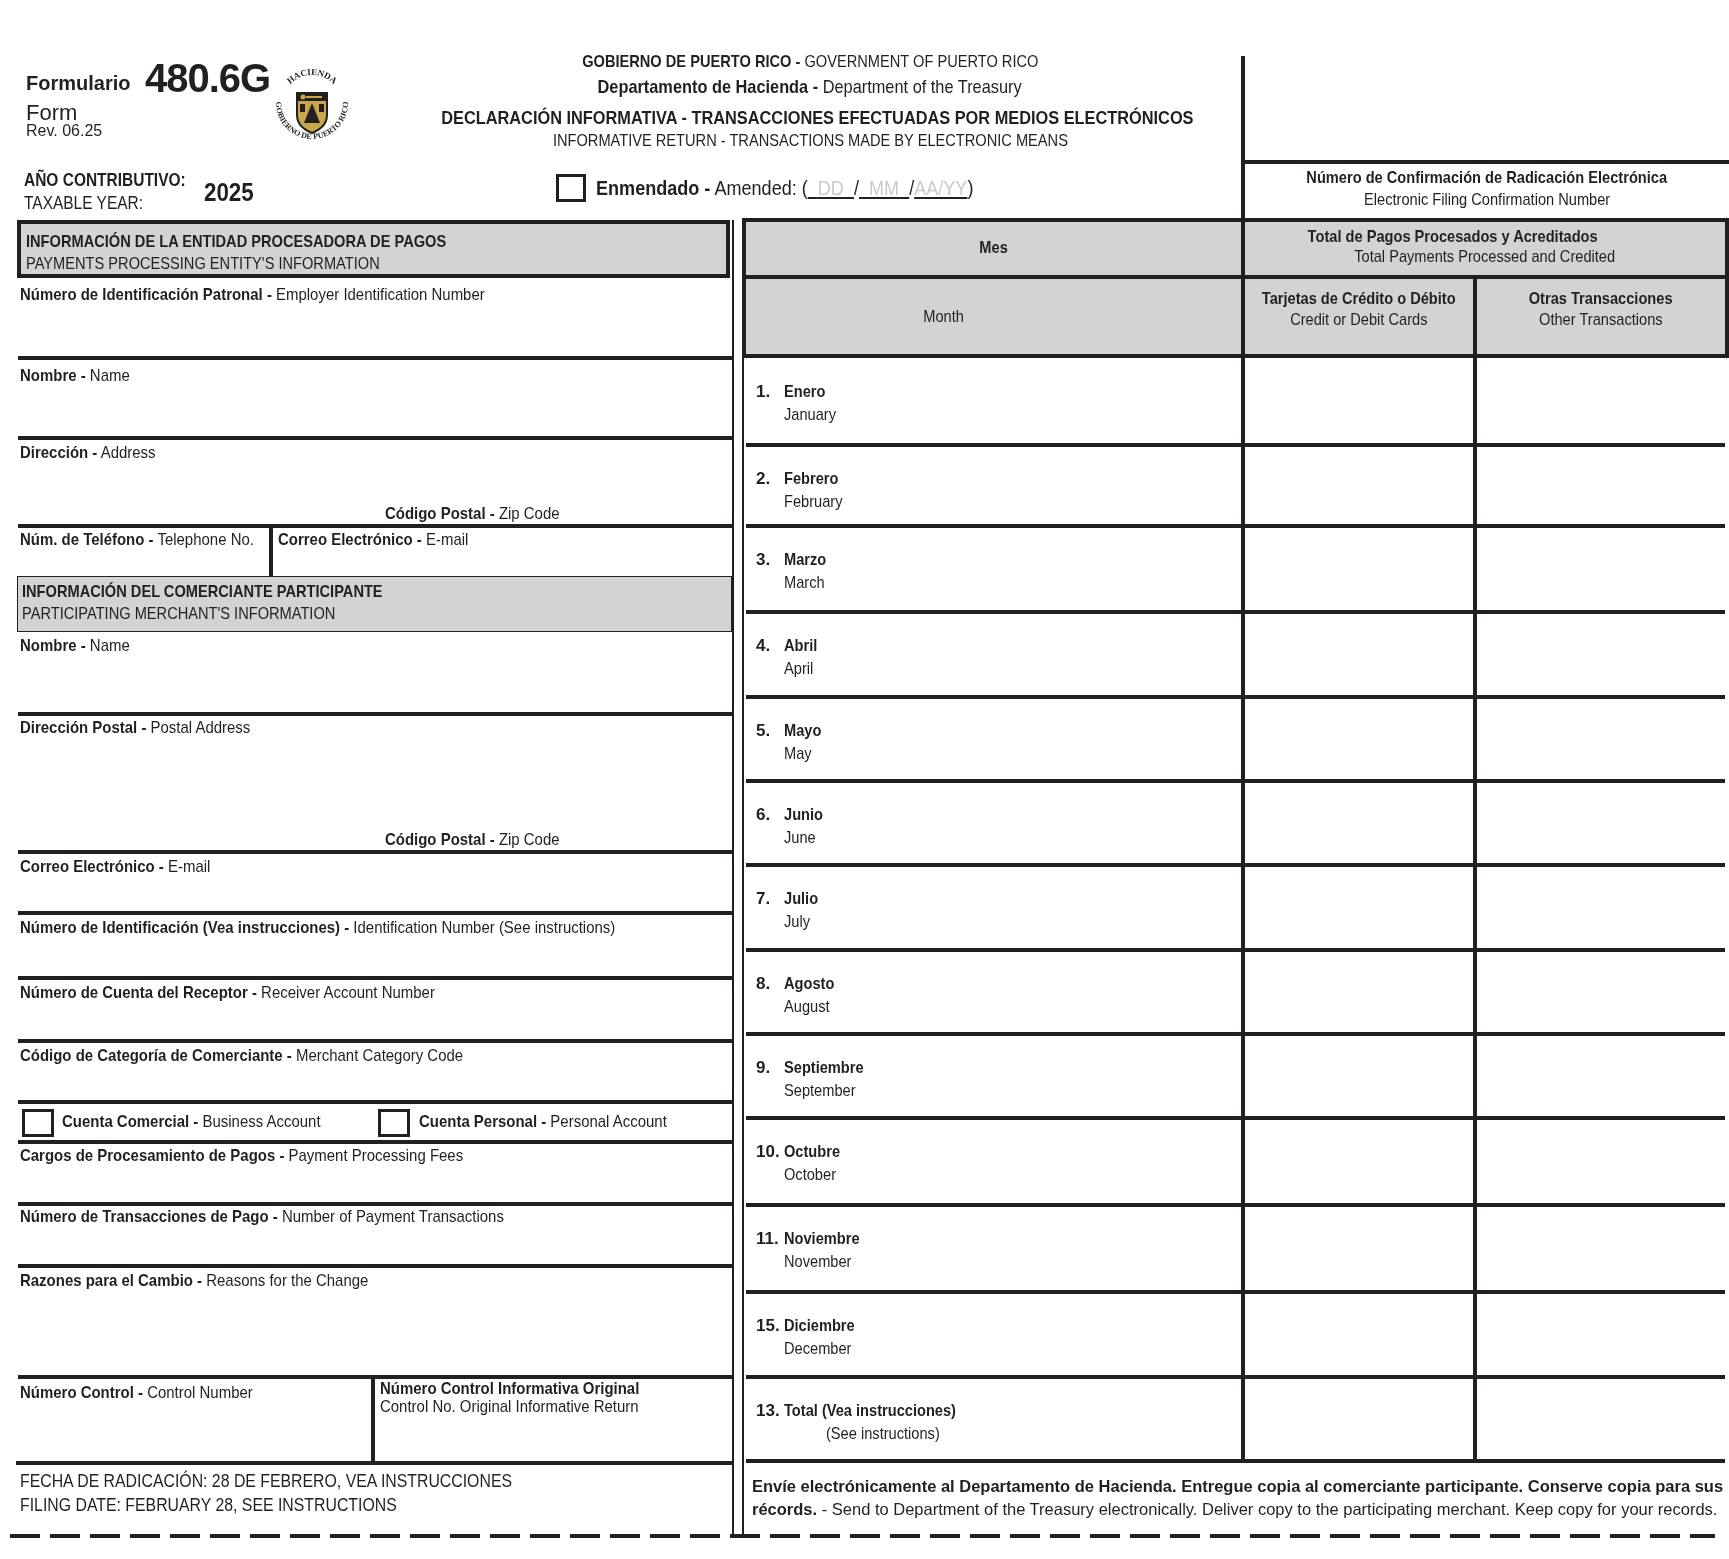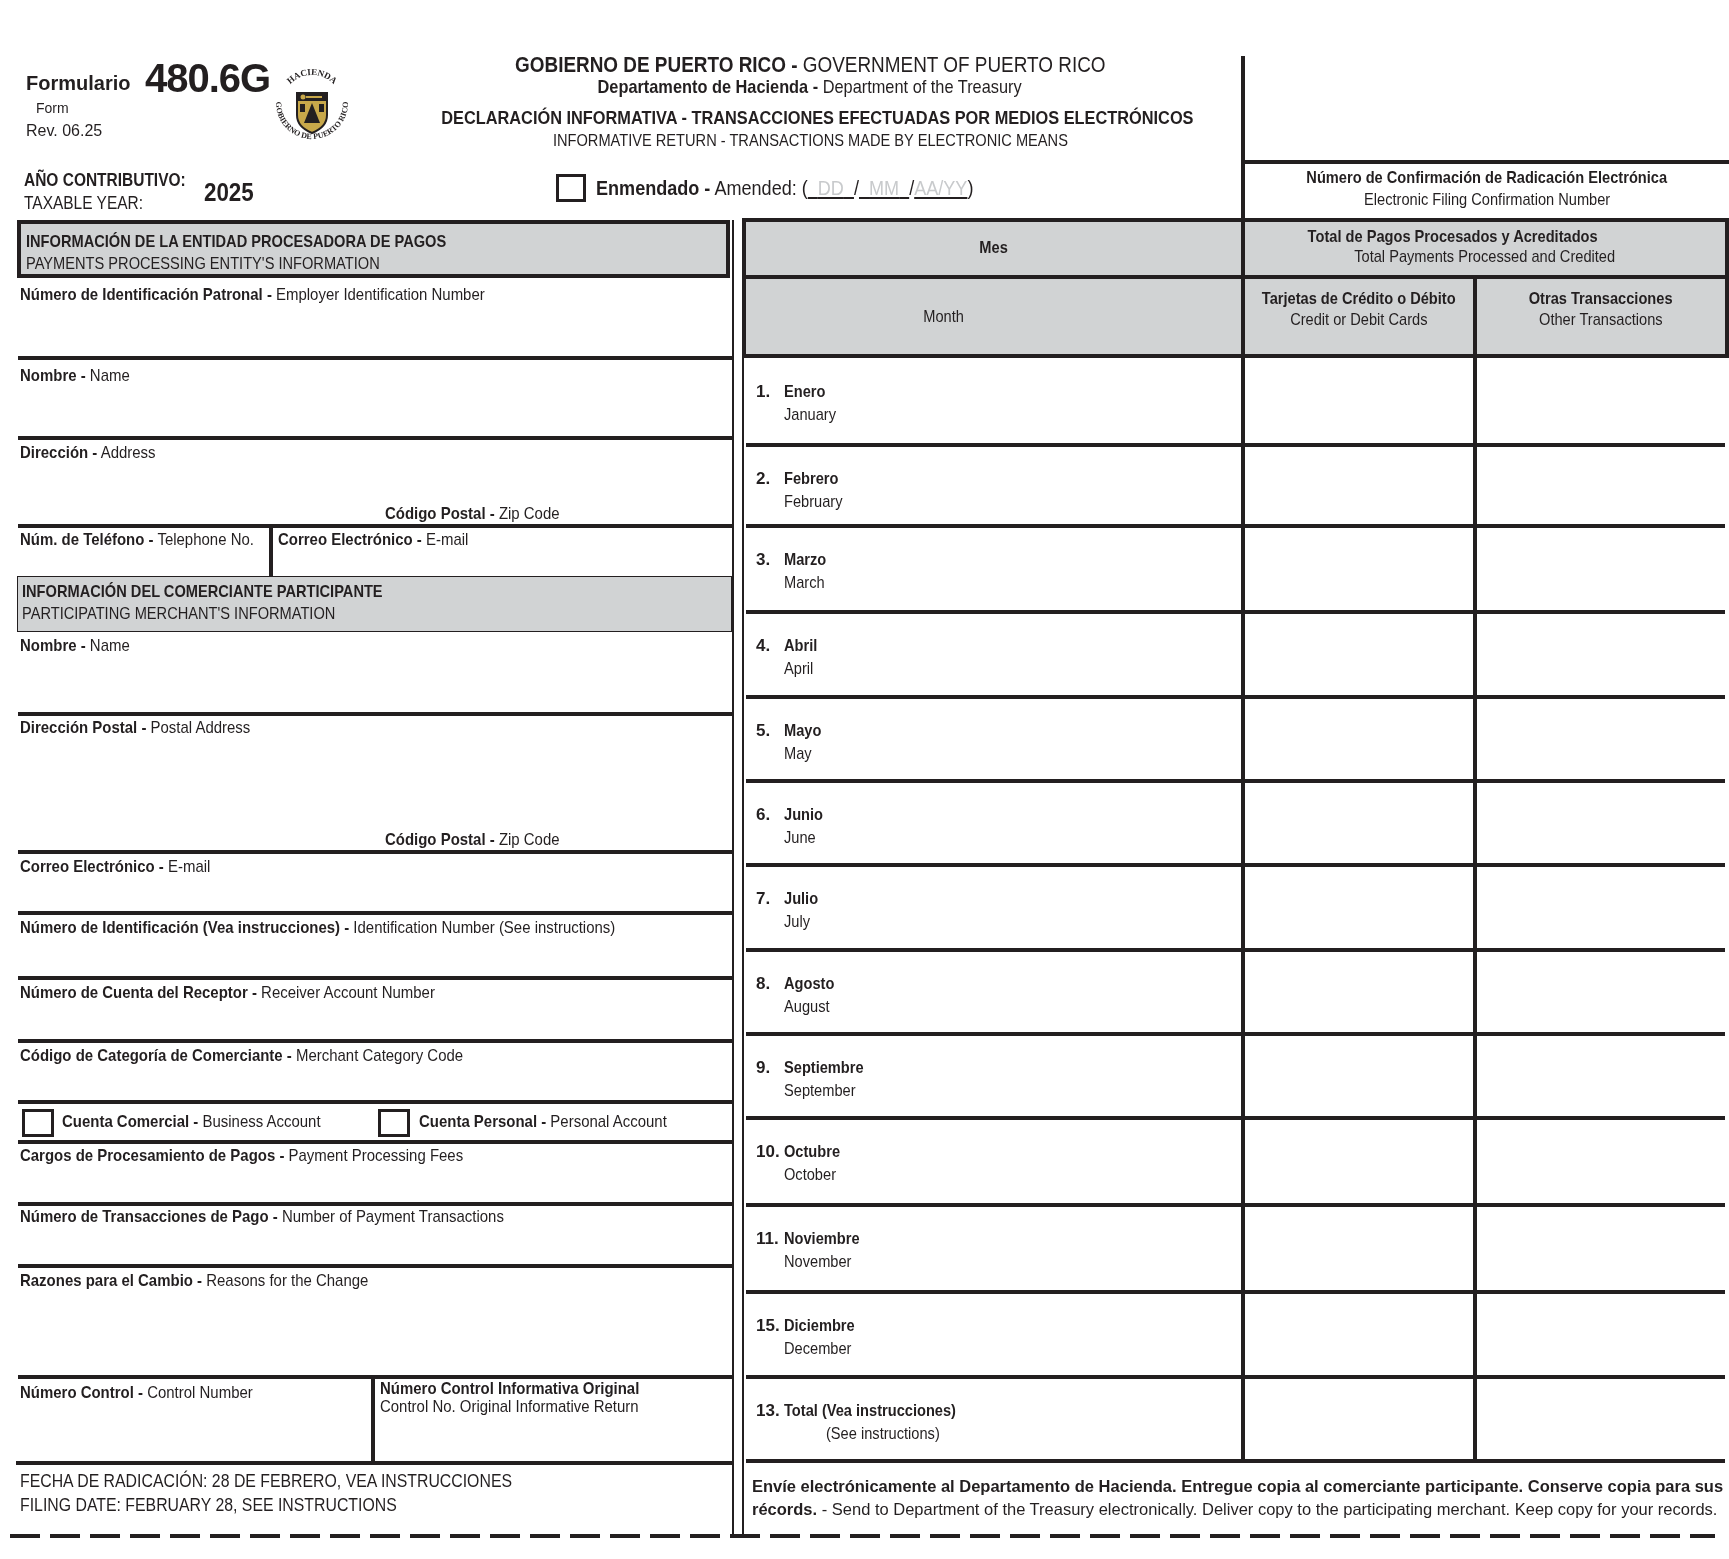--- a/index.html
+++ b/index.html
@@ -9,25 +9,25 @@
   .b { font-weight: bold; }
   .cond { transform-origin: left top; transform: scaleX(0.86); white-space: nowrap; }
   .condc { display: inline-block; transform: scaleX(0.86); white-space: nowrap; }
   .hline { position: absolute; background: #231f20; }
   .vline { position: absolute; background: #231f20; }
   .gray { background: #d1d3d4; }
 
   
   .form-word { left: 26px; top: 72px; font-size: 20px; font-weight: bold; }
   .form-num { left: 145px; top: 56px; font-size: 40px; font-weight: bold; letter-spacing: -1px; }
-  .form-en { left: 36px; top: 100px; font-size: 14px; }
+  .form-en { left: 26px; top: 100px; font-size: 22px; }
   .rev { left: 26px; top: 122px; font-size: 16px; }
   .seal { left: 270px; top: 63px; width: 84px; height: 84px; }
   .hdr-center { left: 380px; width: 860px; text-align: center; }
-  .l1 { top: 52px; font-size: 22px; }
+  .l1 { top: 52px; font-size: 17px; }
   .l2 { top: 76px; font-size: 19px; }
   .l3 { top: 107px; font-size: 19px; }
   .l4 { top: 131px; font-size: 17px; }
   .ano-es { left: 24px; top: 170px; font-size: 18px; font-weight: bold; }
   .ano-en { left: 24px; top: 193px; font-size: 18px; }
   .year { left: 204px; top: 177px; font-size: 26px; font-weight: bold; }
   .amend-box { left: 556px; top: 174px; width: 30px; height: 28px; border: 3px solid #231f20; box-sizing: border-box; }
   .amend-text { left: 596px; top: 176px; font-size: 21px; }
   .ph { color: #c8cacc; }
   .conf-es { left: 1245px; top: 168px; width: 484px; text-align: center; font-size: 17px; font-weight: bold; }

